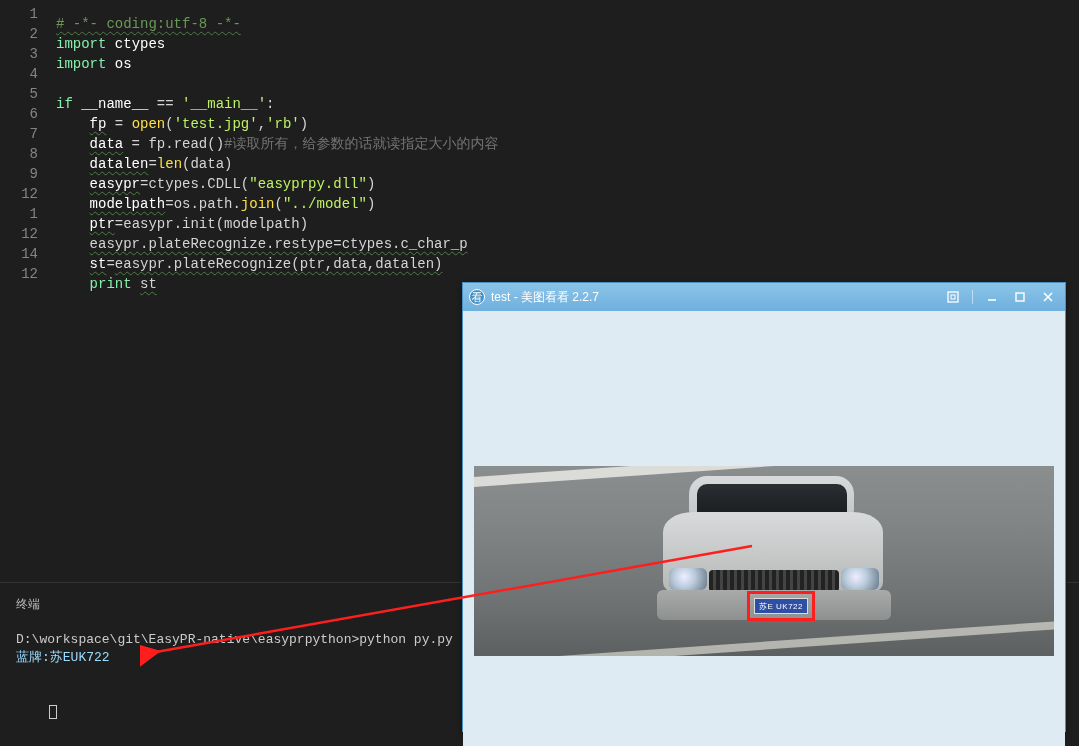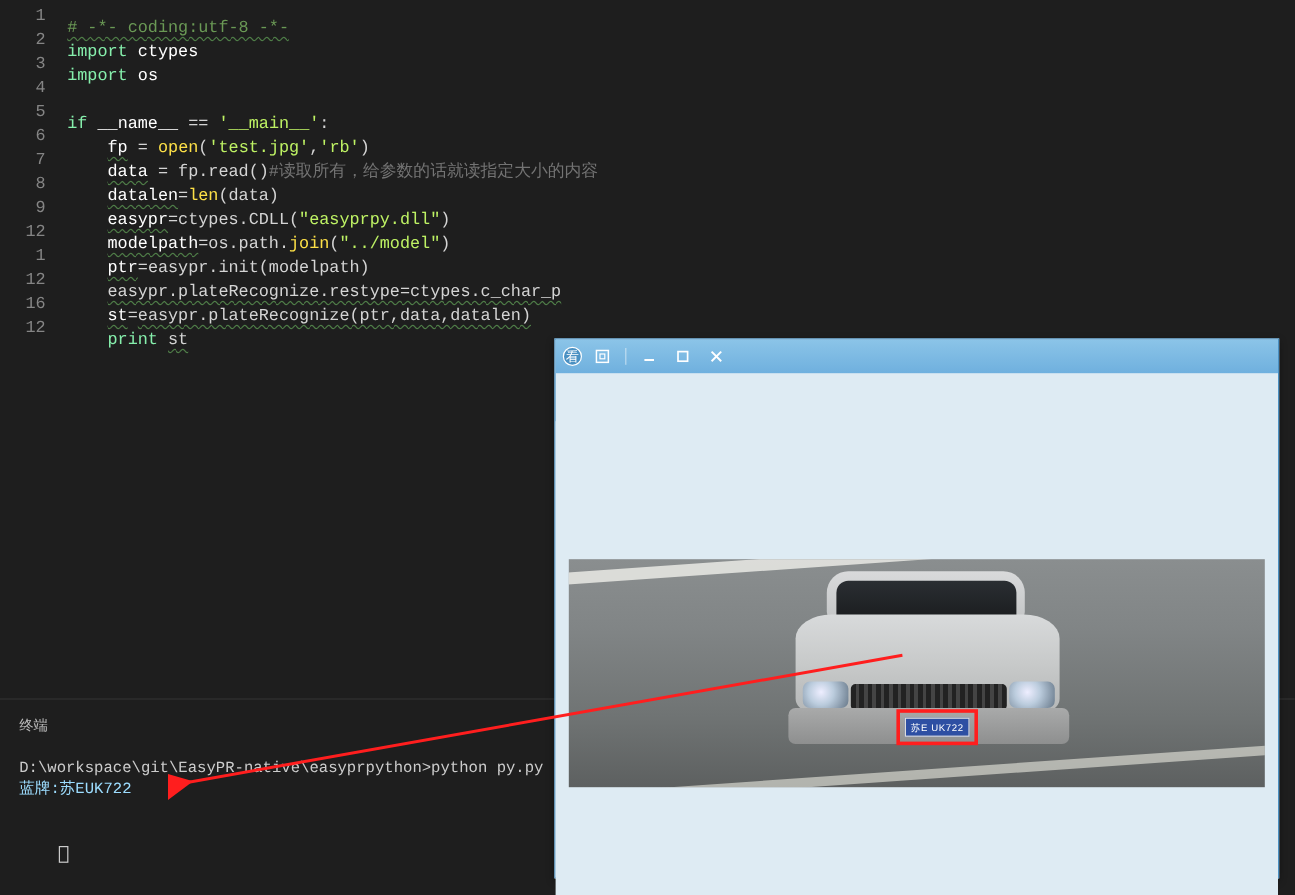--- a/index.html
+++ b/index.html
@@ -187,21 +187,21 @@
       <div>3</div>
       <div>4</div>
       <div>5</div>
       <div>6</div>
       <div>7</div>
       <div>8</div>
       <div>9</div>
       <div>12</div>
       <div>1</div>
       <div>12</div>
-      <div>16</div>
+      <div>14</div>
       <div>12</div>
     </div>
   <div class="code" id="code"><div><span class="cmt wavy"># -*- coding:utf-8 -*-</span></div><div><span class="kw">import</span> <span class="name">ctypes</span></div><div><span class="kw">import</span> <span class="name">os</span></div><div>&nbsp;</div><div><span class="kw">if</span> <span class="name">__name__</span> <span class="eq">==</span> <span class="str">'__main__'</span>:</div><div>    <span class="name wavy">fp</span> = <span class="fn">open</span>(<span class="str">'test.jpg'</span>,<span class="str">'rb'</span>)</div><div>    <span class="name wavy">data</span> = fp.read()<span class="cmt2">#读取所有，给参数的话就读指定大小的内容</span></div><div>    <span class="name wavy">datalen</span>=<span class="fn">len</span>(data)</div><div>    <span class="name wavy">easypr</span>=ctypes.CDLL(<span class="str">"easyprpy.dll"</span>)</div><div>    <span class="name wavy">modelpath</span>=os.path.<span class="fn">join</span>(<span class="str">"../model"</span>)</div><div>    <span class="name wavy">ptr</span>=easypr.init(modelpath)</div><div>    <span class="wavy">easypr.plateRecognize.restype=ctypes.c_char_p</span></div><div>    <span class="name wavy">st</span>=<span class="wavy">easypr.plateRecognize(ptr,data,datalen)</span></div><div>    <span class="kw">print</span> <span class="wavy">st</span></div></div>
 </div>
 
 <div class="terminal-pane">
   <div class="term-label">终端</div>
   <div class="term-line">D:\workspace\git\EasyPR-native\easyprpython&gt;python py.py</div>
   <div class="term-line blue-plate">蓝牌:苏EUK722</div>
   <div class="term-line" style="height:18px"></div>
@@ -215,20 +215,21 @@
     <marker id="ah" markerWidth="12" markerHeight="10" refX="2" refY="5" orient="auto">
       <path d="M10,0 L0,5 L10,10 Z" fill="#ff1e1e"></path>
     </marker>
   </defs>
   <line x1="612" y1="6" x2="16" y2="112" stroke="#ff1e1e" stroke-width="2.5" marker-end="url(#ah)"></line>
 </svg>
 
 <div class="image-viewer">
   <div class="iv-title">
     <span class="iv-icon">看</span>
+    <span class="iv-title-text">test - 美图看看 2.2.7</span>
     <span class="iv-btn">
       <svg width="12" height="12" viewBox="0 0 12 12">
           <rect x="1" y="1" width="10" height="10" fill="none" stroke="#fff" stroke-width="1.3"></rect>
           <rect x="4" y="4" width="4" height="4" fill="none" stroke="#fff" stroke-width="1"></rect>
         </svg>
     </span>
     <span class="iv-sep"></span>
     <span class="iv-btn">
       <svg width="12" height="12" viewBox="0 0 12 12">
           <line x1="2" y1="9" x2="10" y2="9" stroke="#fff" stroke-width="1.6"></line>

